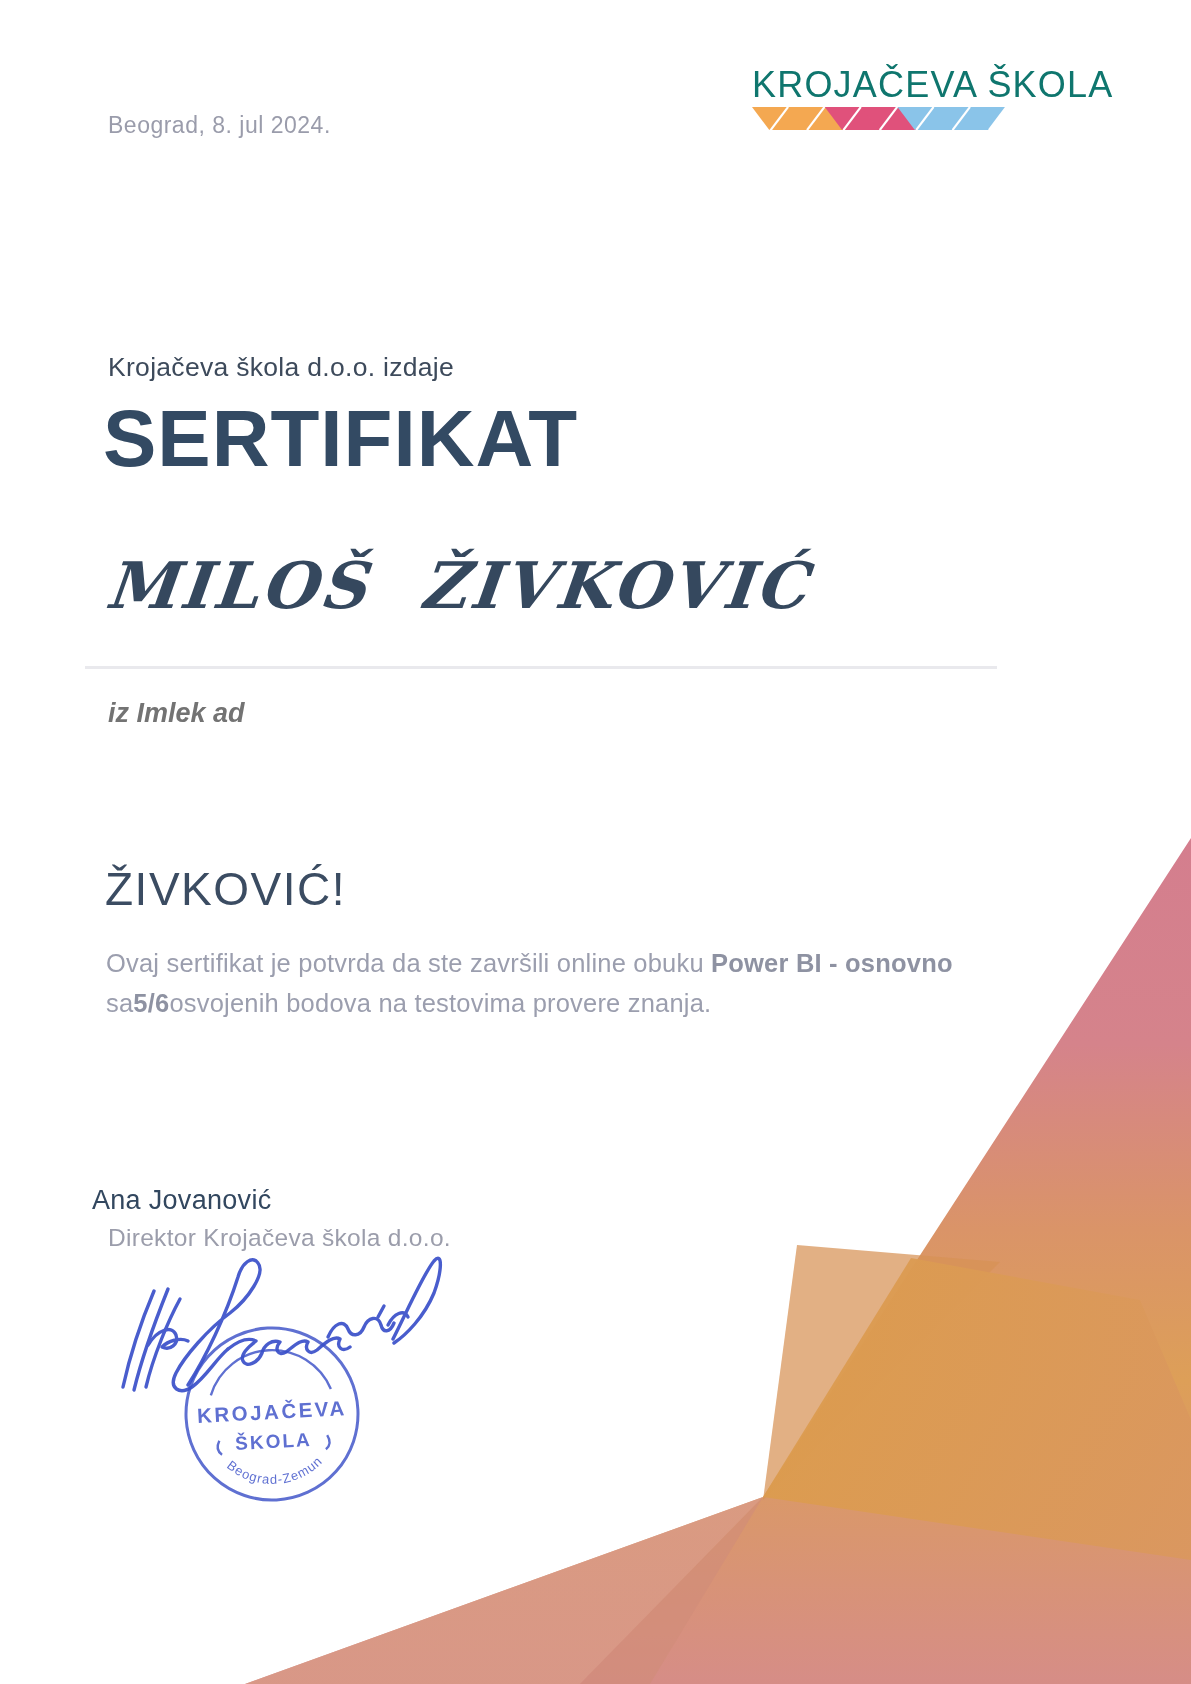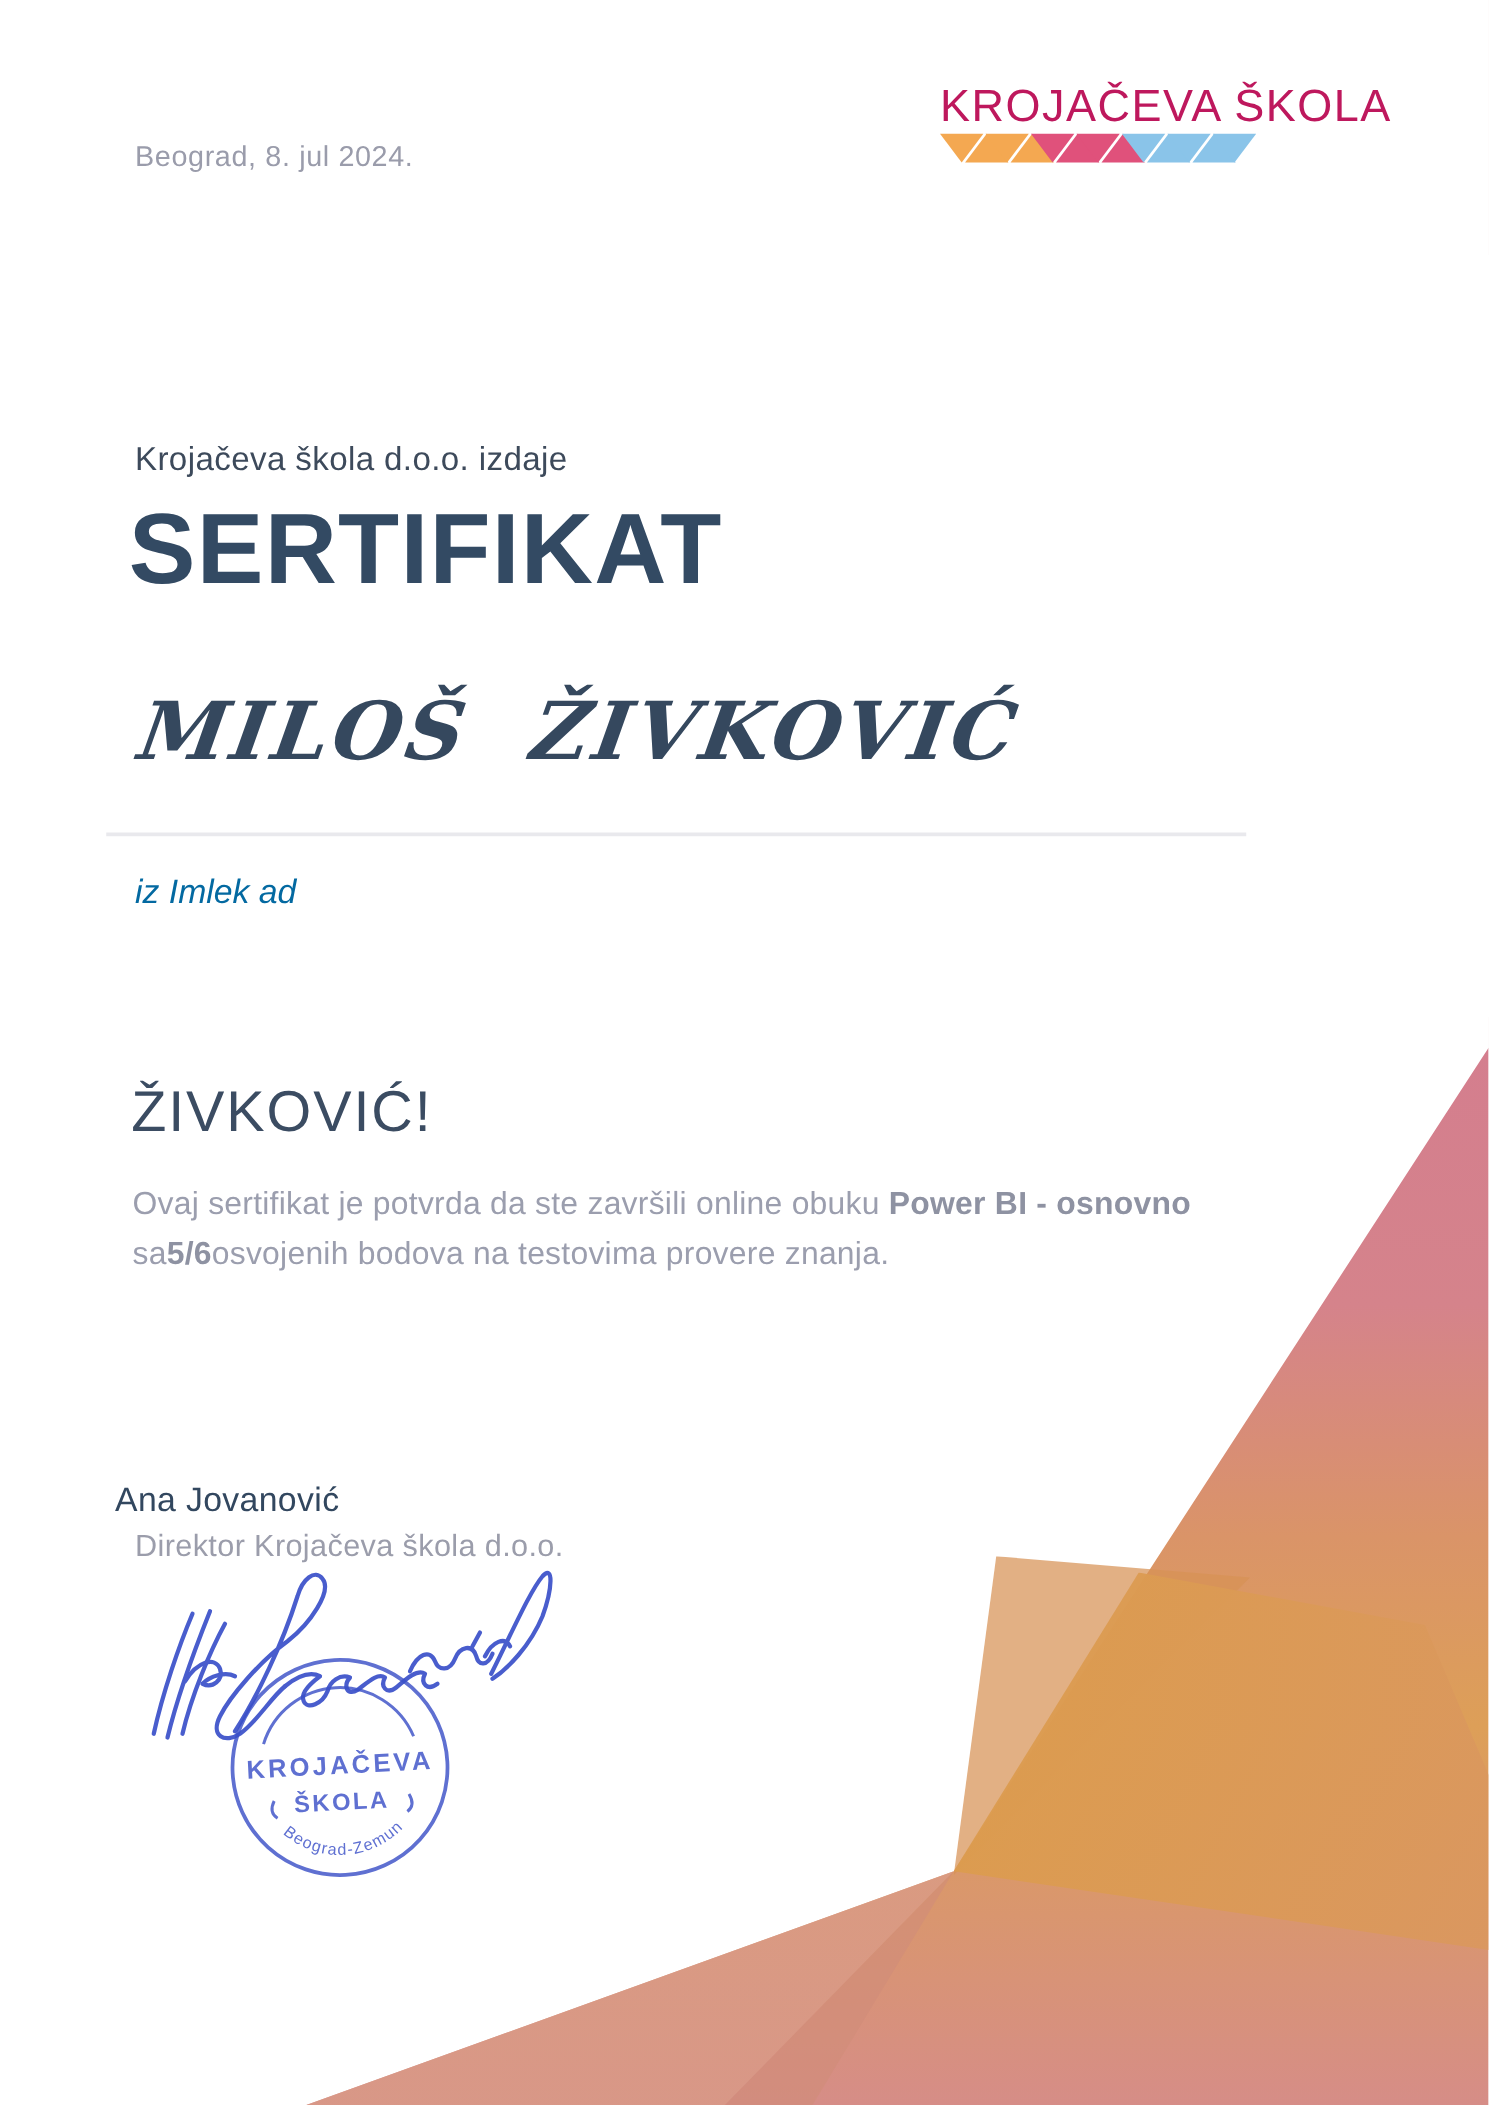--- a/index.html
+++ b/index.html
@@ -28,31 +28,31 @@
     background:linear-gradient(180deg,#dfa486,#d99a87); opacity:.8;
     clip-path:polygon(763px 1497px,245px 1684px,580px 1684px);
   }
   .shape-wedgeB{
     background:#d08d79; opacity:.62;
     clip-path:polygon(763px 1497px,580px 1684px,650px 1684px);
   }
   
   .layer{ position:absolute; z-index:2; }
   .date{ left:108px; top:112px; font-size:23px; color:#9a9cab; letter-spacing:.5px; }
-  .logo-wordmark{ left:752px; top:64px; font-size:36px; color:#be185d; letter-spacing:1.2px; font-weight:400; }
+  .logo-wordmark{ left:752px; top:64px; font-size:36px; color:#0f766e; letter-spacing:1.2px; font-weight:400; }
   .tristrip{ left:752px; top:106px; }
   .issuer{ left:108px; top:352px; font-size:26.5px; color:#3d4a5b; letter-spacing:.3px;text-align:center; }
   .title{ left:103px; top:374px; font-size:80px; font-weight:700; letter-spacing:1px; color:#334a63; line-height:1;margin-top:25px; }
   .name{
     left:106px; top:548px; font-family:"DejaVu Serif", serif; font-style:italic; font-weight:700;
     font-size:64px; letter-spacing:3px; word-spacing:26px; color:#35485e;
     transform:skewX(-9deg); transform-origin:left bottom; white-space:nowrap;
   }
   .rule{ left:85px; top:666px; width:912px; height:3px; background:#e9e9ed; }
-  .origin{ left:108px; top:698px; font-size:27px; font-style:italic; font-weight:400; color:#0369a1; }
+  .origin{ left:108px; top:698px; font-size:27px; font-style:italic; font-weight:700; color:#737373; }
   .congrats{ left:105px; top:862px; font-size:46px; font-weight:500; letter-spacing:1.5px; color:#3b4c62; }
   .bodytext{ left:106px; top:944px; width:930px; font-size:25.5px; line-height:39.5px; color:#9b9eae; letter-spacing:.2px; }
   .bodytext b{ color:#8e92a2; font-weight:700;text-align:center; }
   .bodytext .score{ margin:0 0; }
   .signer{ left:92px; top:1185px; font-size:27px; color:#32475f; letter-spacing:.3px;text-align:center; }
   .signer-title{ left:108px; top:1224px; font-size:24.5px; color:#9b9dab; letter-spacing:.3px; }
   .signature{ left:88px; top:1237px; z-index:3; }
   .stamp{ left:180px; top:1322px; z-index:2; transform:rotate(-3deg); }
   .stamp text{ font-family:"Liberation Sans", sans-serif; }
 </style>

